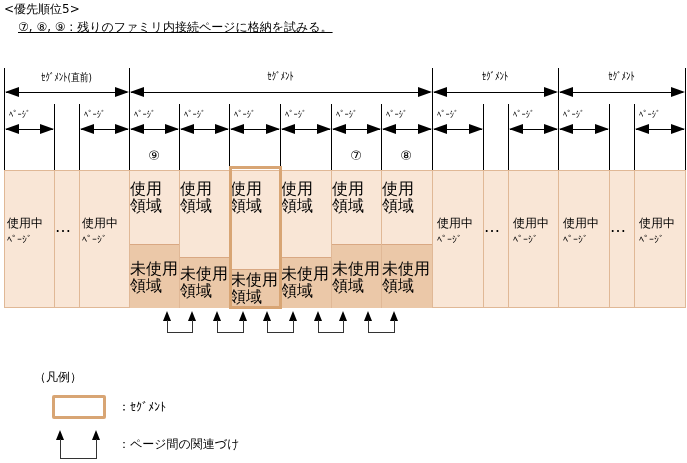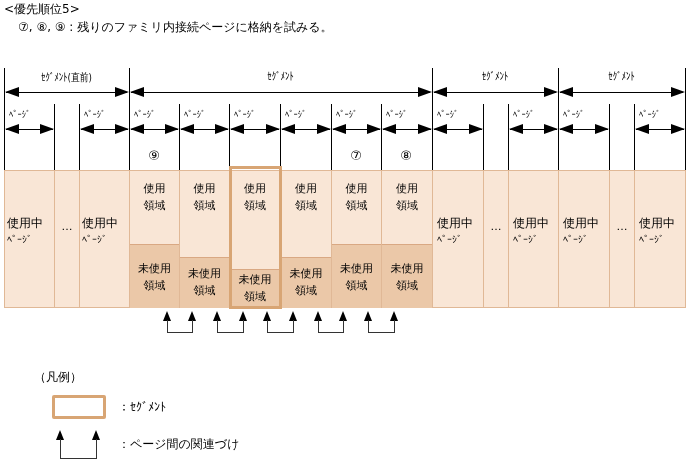--- a/index.html
+++ b/index.html
@@ -1,33 +1,33 @@
 <!DOCTYPE html>
 <html><head>
   <meta charset="utf-8">
   <style>
     html, body { margin: 0; padding: 0; background: #ffffff; }
     body { width: 687px; height: 463px; position: relative; overflow: hidden;
            font-family: "DejaVu Sans", sans-serif; color: #000; }
     .abs { position: absolute; }
     .t { position: absolute; white-space: nowrap; font-size: 12px; line-height: 14px; }
     .title { left: 4px; top: 2px; font-size: 12px; }
-    .subtitle { left: 18px; top: 20px; font-size: 12px; }
+    .subtitle { left: 18px; top: 20px; font-size: 12px; text-decoration: underline; }
     .vline { position: absolute; width: 1px; background: #000; }
     .hline { position: absolute; height: 1px; background: #000; }
     .arrow-l { position: absolute; width: 0; height: 0; border-top: 5px solid transparent;
                border-bottom: 5px solid transparent; border-right: 14px solid #000; }
     .arrow-r { position: absolute; width: 0; height: 0; border-top: 5px solid transparent;
                border-bottom: 5px solid transparent; border-left: 14px solid #000; }
     .seg-label { position: absolute; font-size: 11px; text-align: center; transform: scaleX(0.8); }
     .page-label { position: absolute; font-size: 10px; transform: scaleX(0.85); transform-origin: left; }
     .num { position: absolute; font-size: 13px; text-align: center; width: 50px; }
     .cell { position: absolute; background: #f9e6d6; border: 1px solid #e0b896; box-sizing: border-box; }
     .unused { position: absolute; background: #ebc8a8; border-top: 1px solid #d9a883; box-sizing: border-box; }
-    .celltext { position: absolute; width: 100%; text-align: center; font-size: 11px; line-height: 16px; }
+    .celltext { position: absolute; width: 100%; text-align: left; font-size: 16px; line-height: 16px; }
     .inuse { position: absolute; left: 2px; font-size: 12px; line-height: 16px; }
     .base { position: absolute; border: 3px solid #d8a574; box-sizing: border-box; }
     .up { position: absolute; width: 0; height: 0; border-left: 4px solid transparent;
           border-right: 4px solid transparent; border-bottom: 10px solid #000; }
     .link-v { position: absolute; width: 1px; background: #333; }
     .link-h { position: absolute; height: 1px; background: #333; }
   </style>
 </head>
 <body>
 

